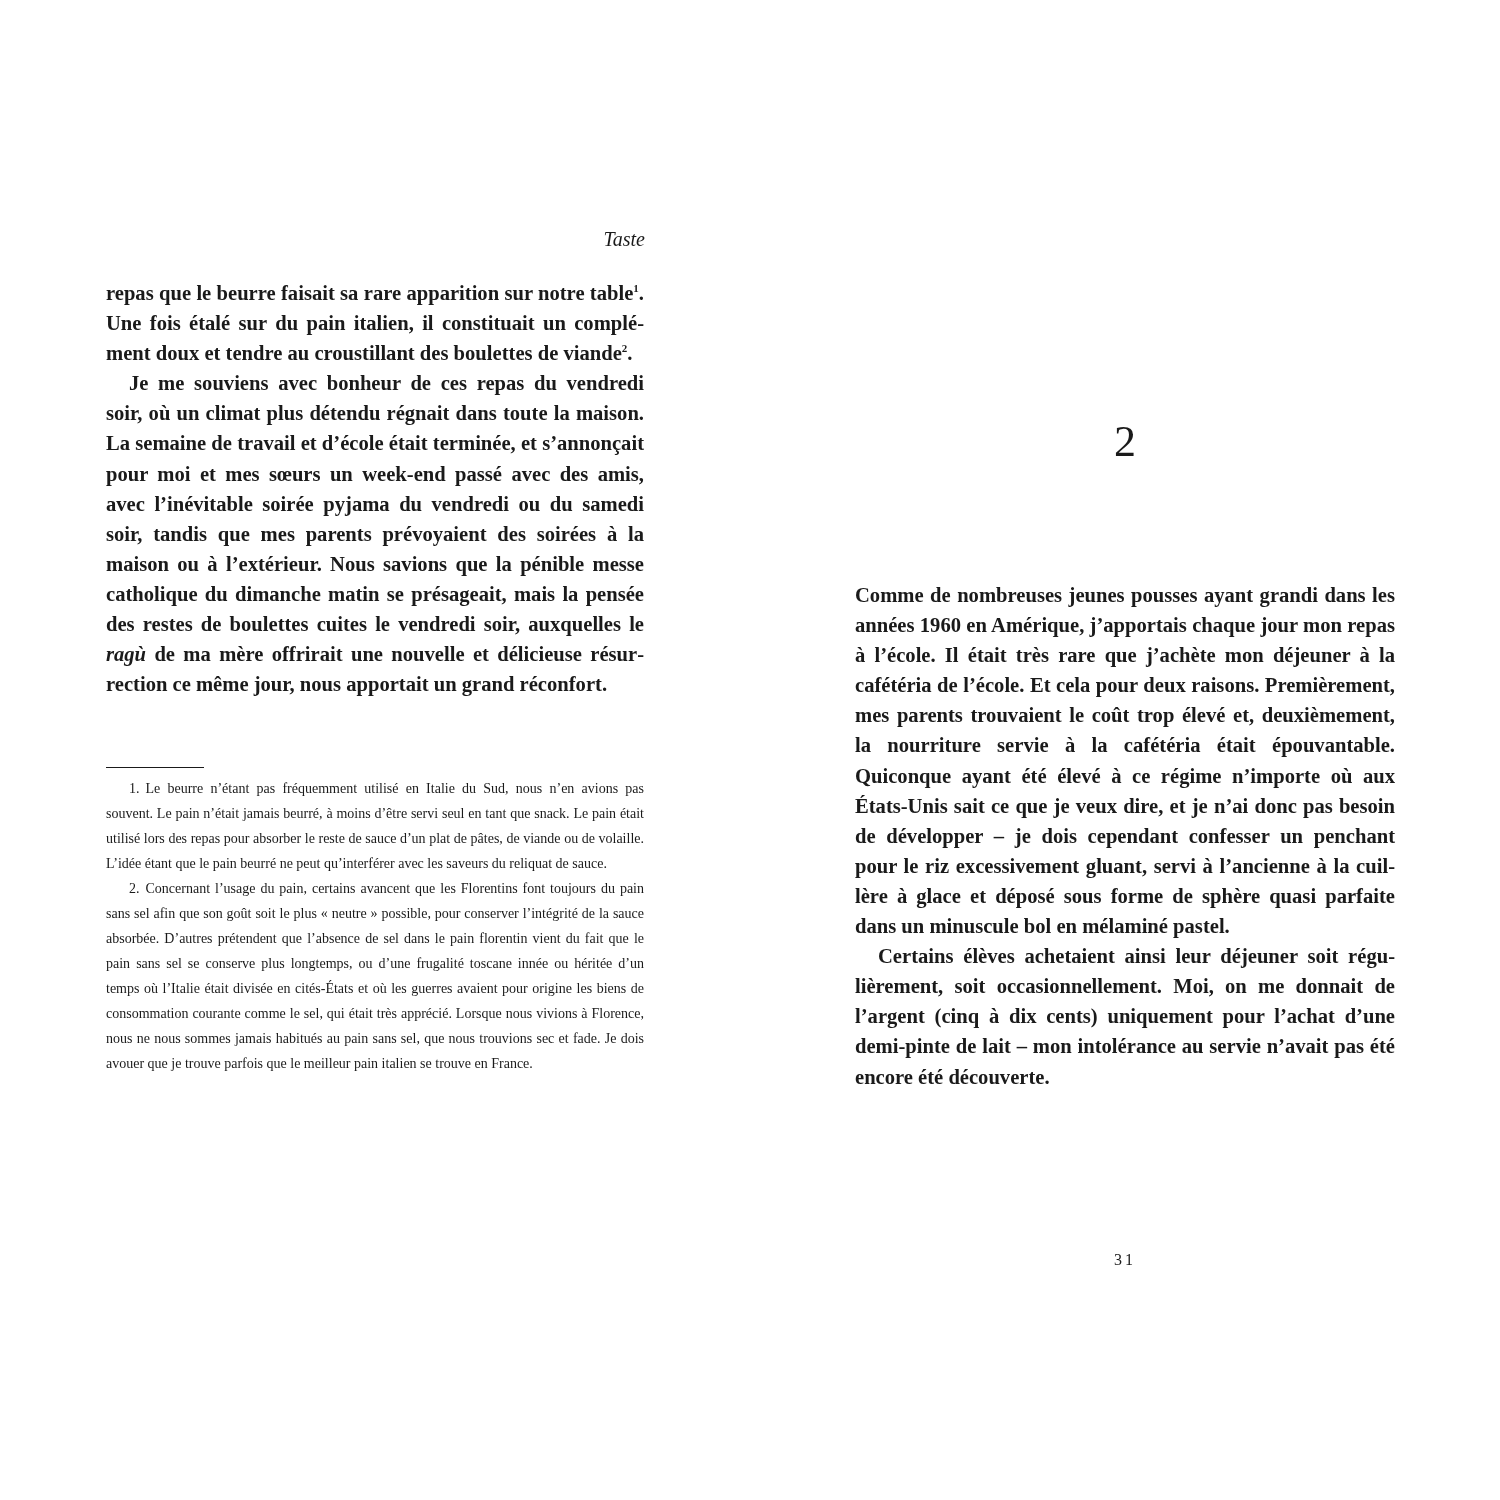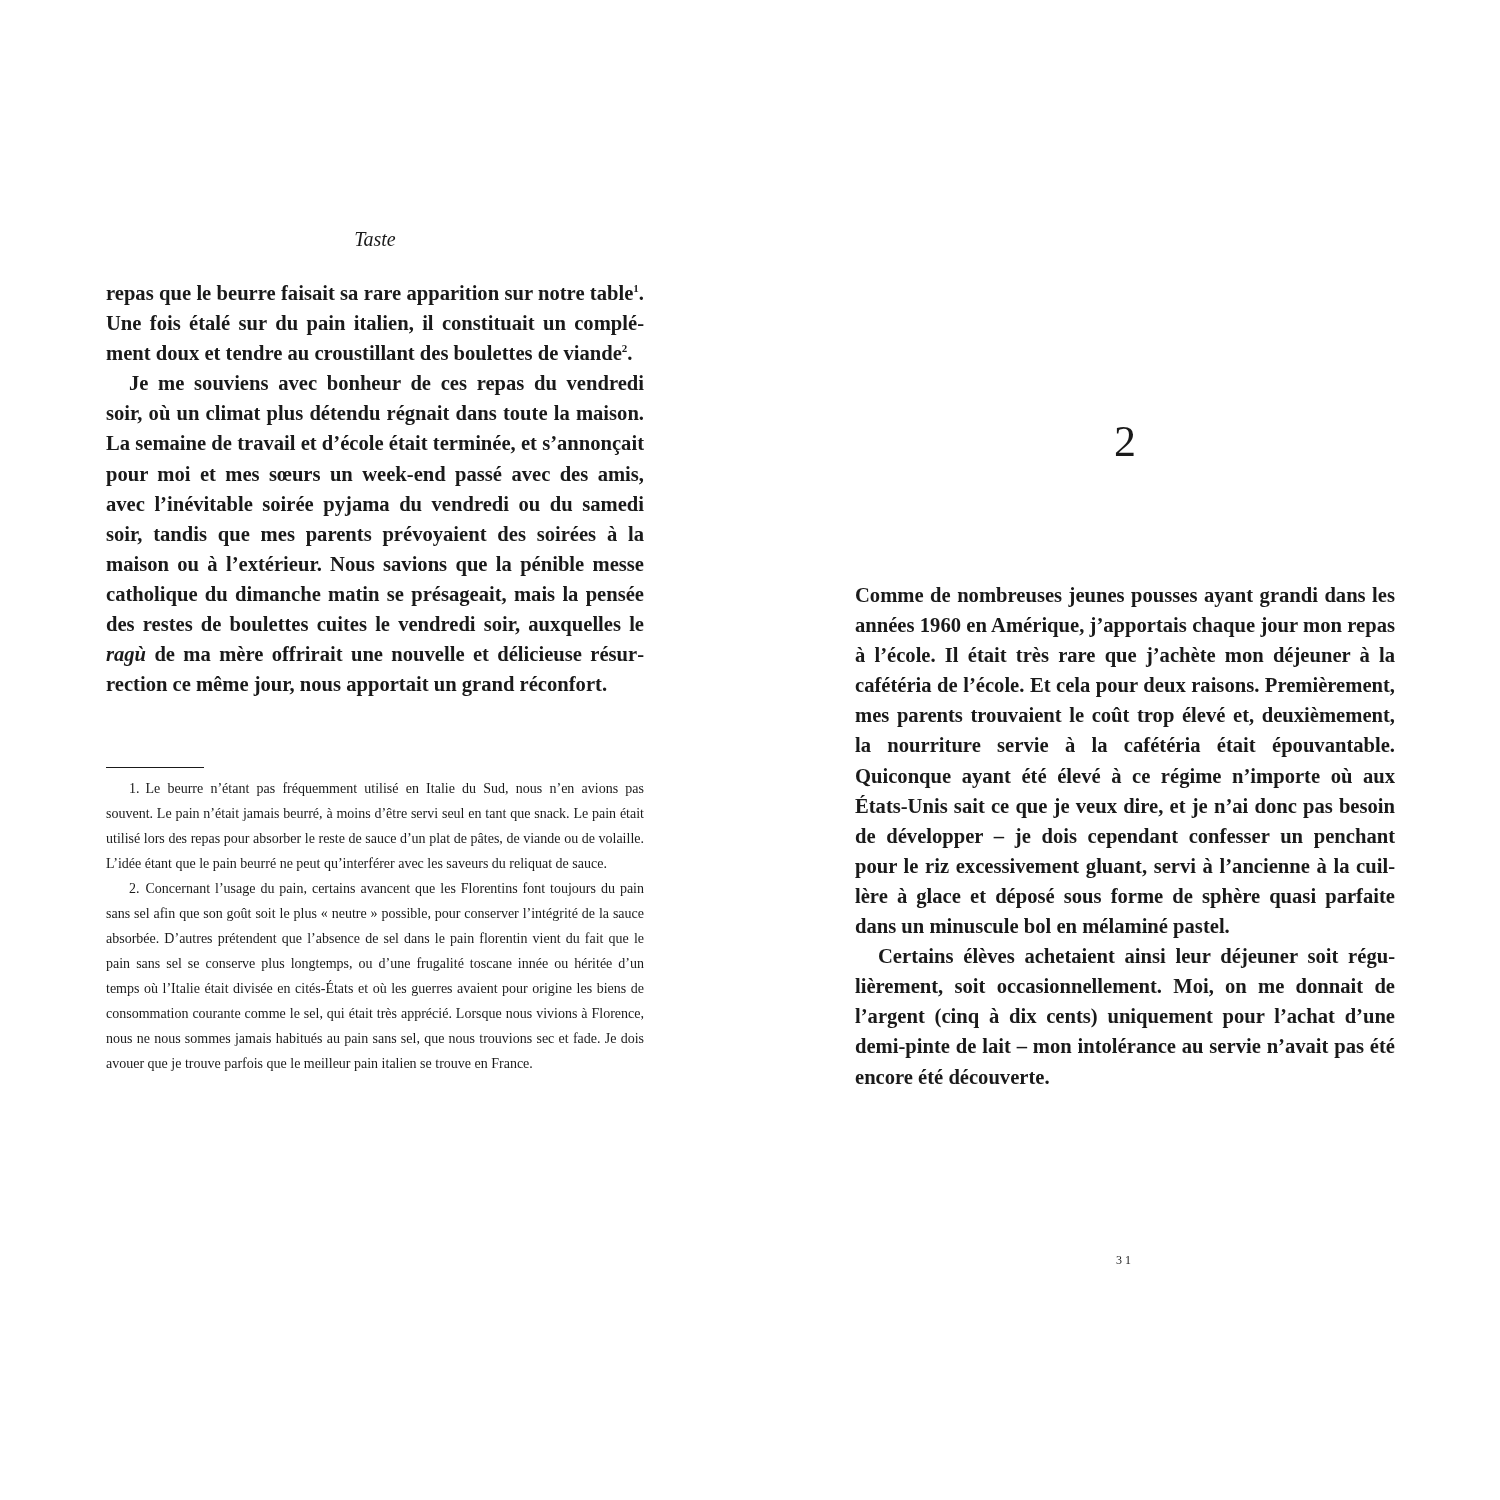--- a/index.html
+++ b/index.html
@@ -26,21 +26,21 @@
     }
     .page-right {
       left: 750px;
       width: 750px;
     }
     .running-head {
       position: absolute;
       left: 105px;
       width: 540px;
       top: 226px;
-      text-align: center;
+      text-align: right;
       font-style: italic;
       font-size: 20px;
       line-height: 26px;
     }
     .body-text {
       position: absolute;
       width: 538px;
       font-size: 20.6px;
       line-height: 30.1px;
       text-align: justify;
@@ -101,21 +101,21 @@
       font-size: 44px;
       line-height: 56px;
       font-weight: normal;
     }
     .folio {
       position: absolute;
       left: 0;
       width: 750px;
       top: 1250px;
       text-align: center;
-      font-size: 12px;
+      font-size: 16px;
       letter-spacing: 3px;
       line-height: 20px;
     }
   </style>
 </head>
 <body>
 
 <div class="page page-left">
   <div class="running-head">Taste</div>
 

